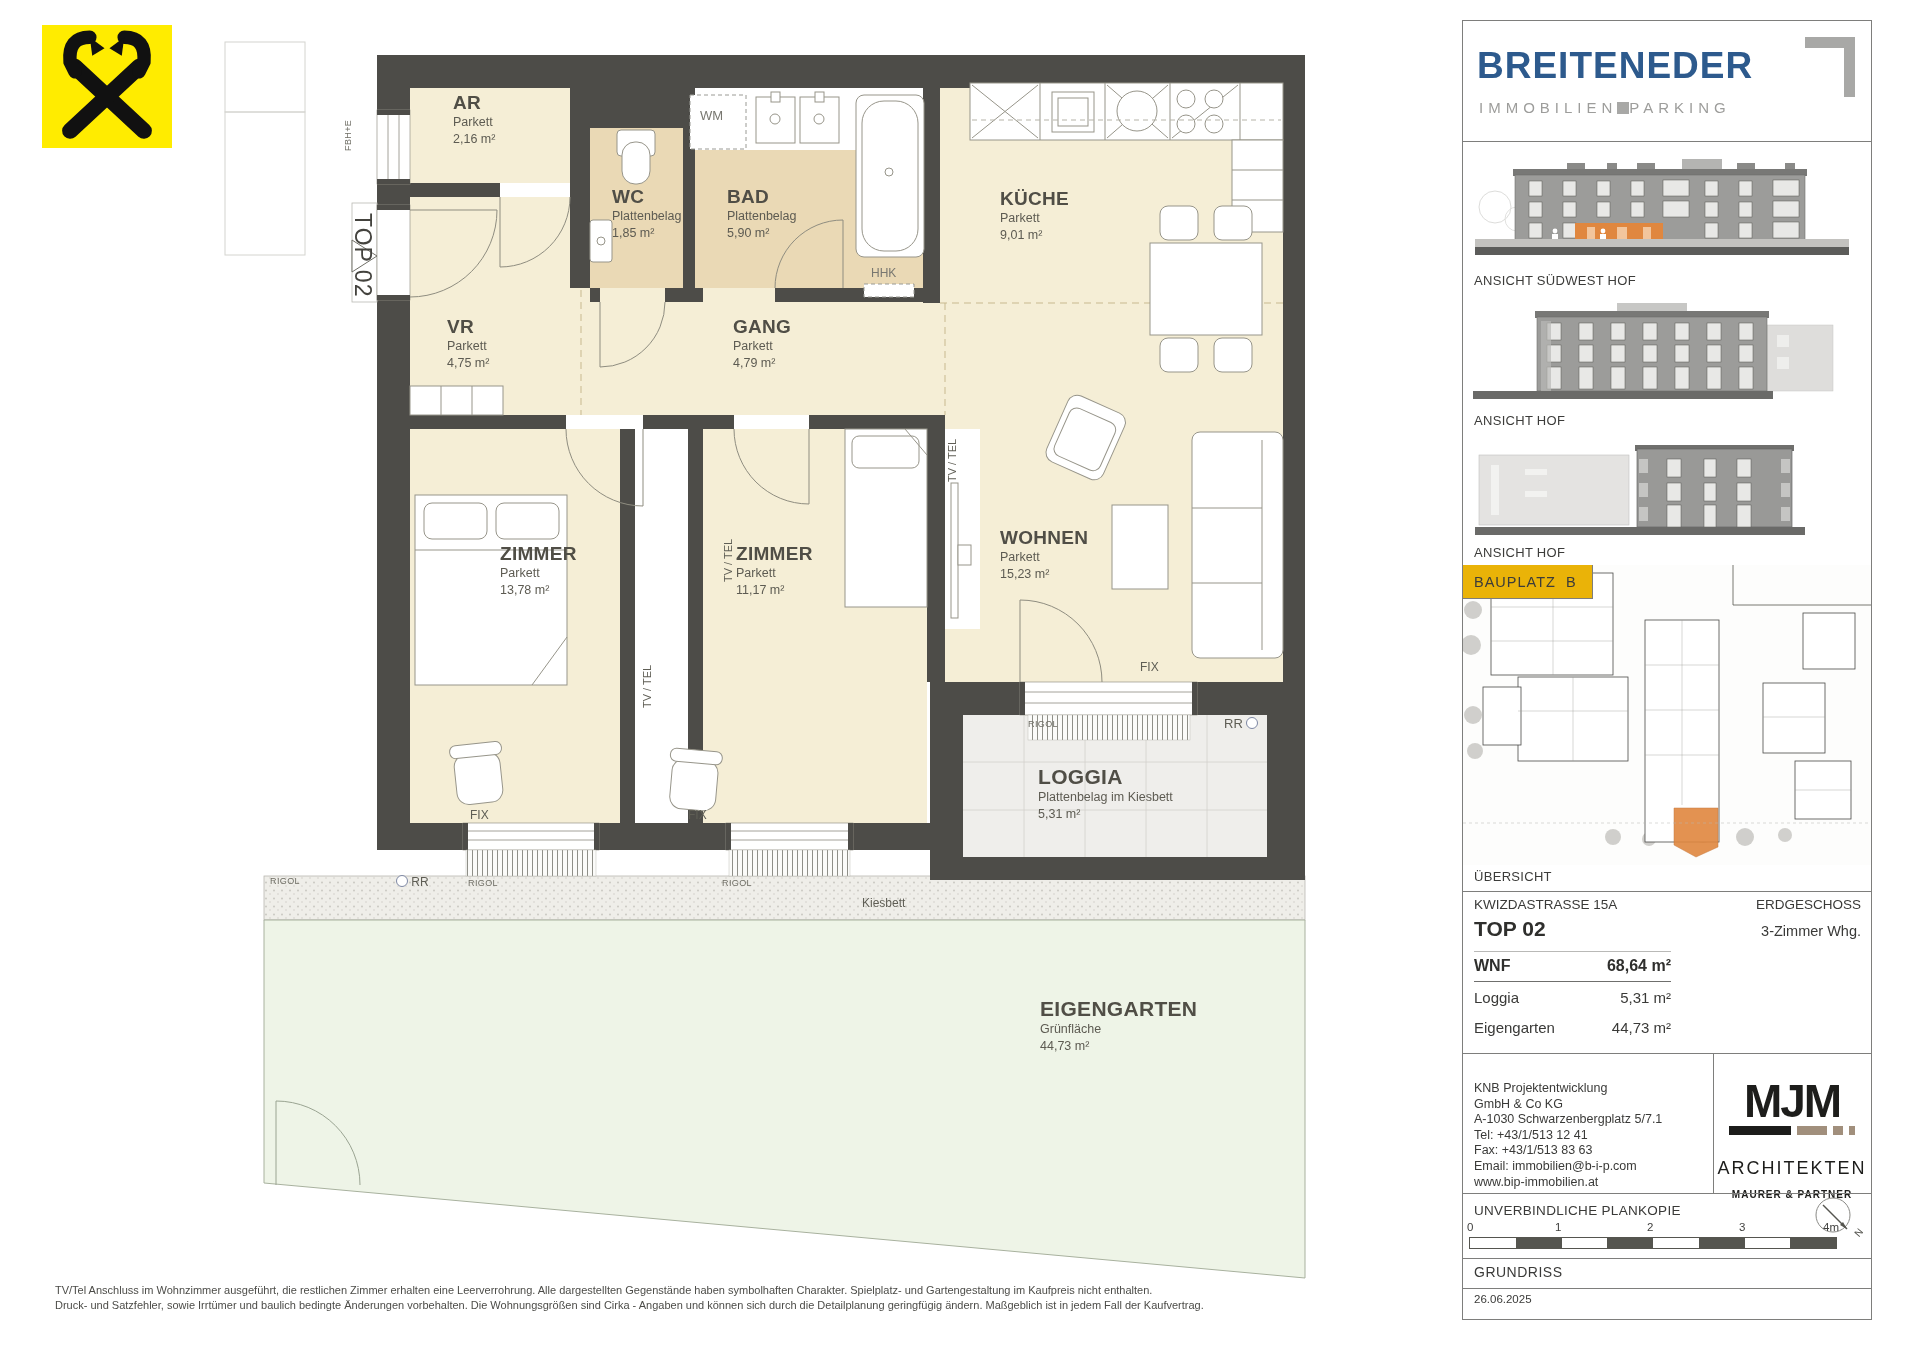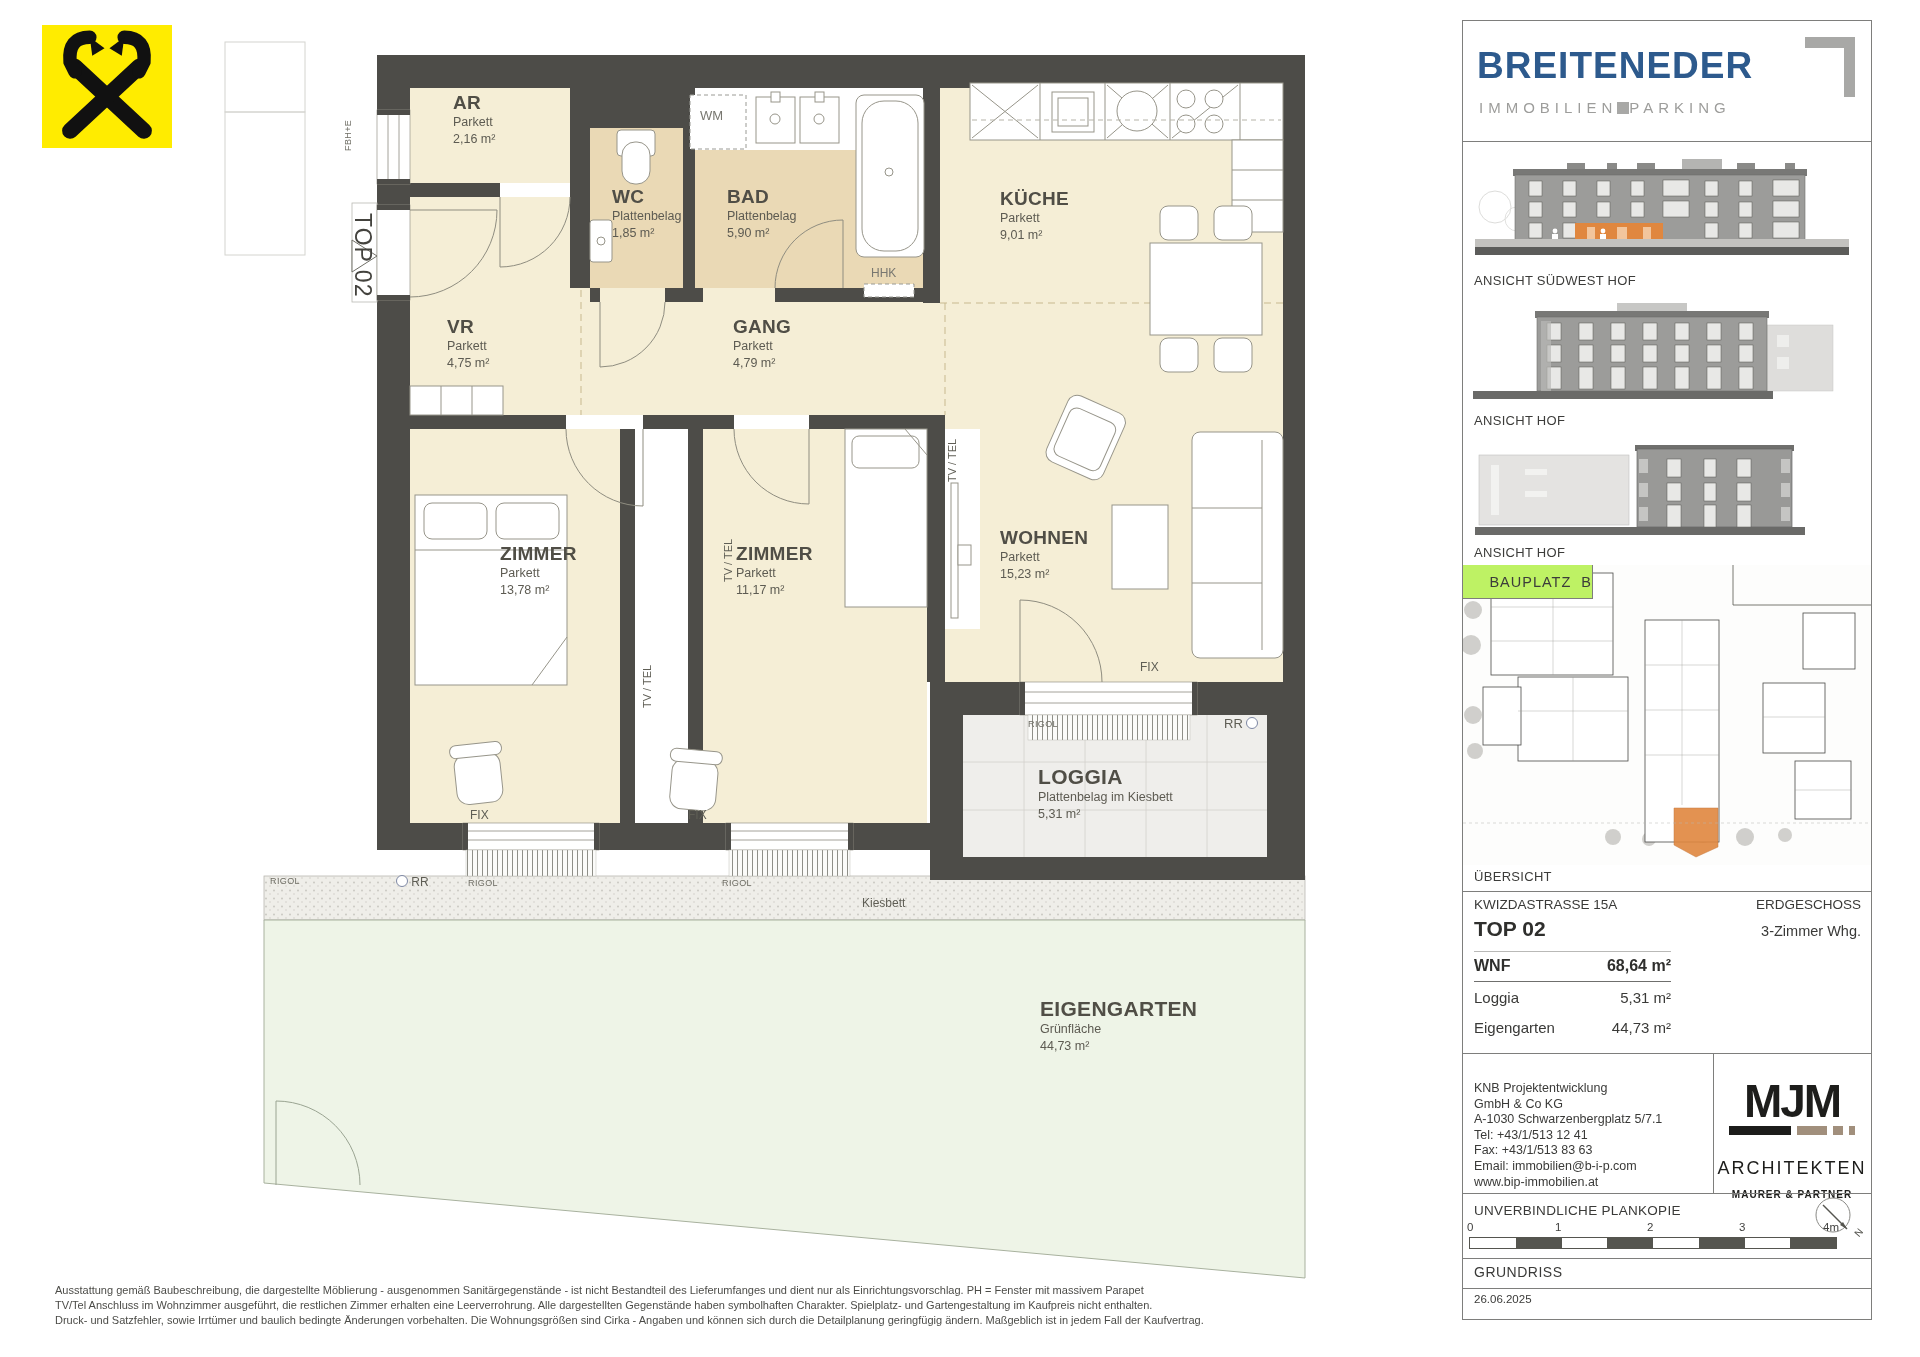--- a/index.html
+++ b/index.html
@@ -23,22 +23,22 @@
   
   .sb{position:absolute;left:1462px;top:20px;width:410px;height:1300px;border:1px solid #7e7e7c;background:#fff;box-sizing:border-box;}
   .sb .hr{position:absolute;left:0;width:408px;height:0;border-top:1px solid #7e7e7c;}
   .sb .vr{position:absolute;top:1032px;left:250px;height:140px;width:0;border-left:1px solid #7e7e7c;}
   .brand-name{position:absolute;left:14px;top:24px;font-size:37px;font-weight:bold;color:#2d5a8d;letter-spacing:1px;}
   .brand-tag{position:absolute;left:16px;top:78px;font-size:15px;color:#9d9d9b;letter-spacing:5px;display:flex;align-items:center;}
   .brand-sq{width:12px;height:12px;background:#a8a8a6;display:inline-block;}
   .bracket-h{position:absolute;right:16px;top:16px;width:50px;height:11px;background:#a8a8a6;}
   .bracket-v{position:absolute;right:16px;top:16px;width:11px;height:60px;background:#a8a8a6;}
   .cap{position:absolute;left:11px;font-size:13px;color:#3c3c3a;letter-spacing:.3px;}
-  .bp{position:absolute;left:0;top:544px;width:130px;height:34px;background:#bef264;border-right:1px solid #7e7e7c;border-bottom:1px solid #7e7e7c;
-      font-size:14.5px;letter-spacing:1px;color:#3c3c3a;line-height:34px;padding-left:11px;box-sizing:border-box;white-space:pre;text-align:right;}
+  .bp{position:absolute;left:0;top:544px;width:130px;height:34px;background:#eab308;border-right:1px solid #7e7e7c;border-bottom:1px solid #7e7e7c;
+      font-size:14.5px;letter-spacing:1px;color:#3c3c3a;line-height:34px;padding-left:11px;box-sizing:border-box;white-space:pre;}
   .d-street{position:absolute;left:11px;top:876px;font-size:13.5px;}
   .d-floor{position:absolute;right:10px;top:876px;font-size:13.5px;}
   .d-unit{position:absolute;left:11px;top:896px;font-size:21px;font-weight:bold;color:#2f2f2d;}
   .d-type{position:absolute;right:10px;top:902px;font-size:14.5px;}
   .d-rule{position:absolute;left:11px;width:197px;border-top:1px solid #b9b9b7;}
   .d-rule.dark{border-top:1px solid #6f6f6d;}
   .d-lab{position:absolute;left:11px;font-size:15px;}
   .d-val{position:absolute;left:90px;width:118px;text-align:right;font-size:15px;}
   .bold{font-weight:bold;font-size:16px !important;color:#2f2f2d;}
   .co{position:absolute;left:11px;top:1060px;font-size:12.5px;line-height:15.6px;}
@@ -598,18 +598,17 @@
         <span class="seg"></span>
         <span class="seg d"></span>
     </div>
     <div class="hr" style="top:1237px;"></div>
     <div class="f-title">GRUNDRISS</div>
     <div class="hr" style="top:1267px;"></div>
     <div class="f-date">26.06.2025</div>
   </div>
 
   <div class="disc">
-    <div>Ausstattung gemäß Baubeschreibung, die dargestellte Möblierung - ausgenommen Sanitärgegenstände - ist nicht Bestandteil des Lieferumfanges und dient nur als Einrichtungsvorschlag. PH = Fenster mit massivem Parapet</div>
     <div>TV/Tel Anschluss im Wohnzimmer ausgeführt, die restlichen Zimmer erhalten eine Leerverrohrung. Alle dargestellten Gegenstände haben symbolhaften Charakter. Spielplatz- und Gartengestaltung im Kaufpreis nicht enthalten.</div>
     <div>Druck- und Satzfehler, sowie Irrtümer und baulich bedingte Änderungen vorbehalten. Die Wohnungsgrößen sind Cirka - Angaben und können sich durch die Detailplanung geringfügig ändern. Maßgeblich ist in jedem Fall der Kaufvertrag.</div>
   </div>
 
 </div>
 
 </body></html>

